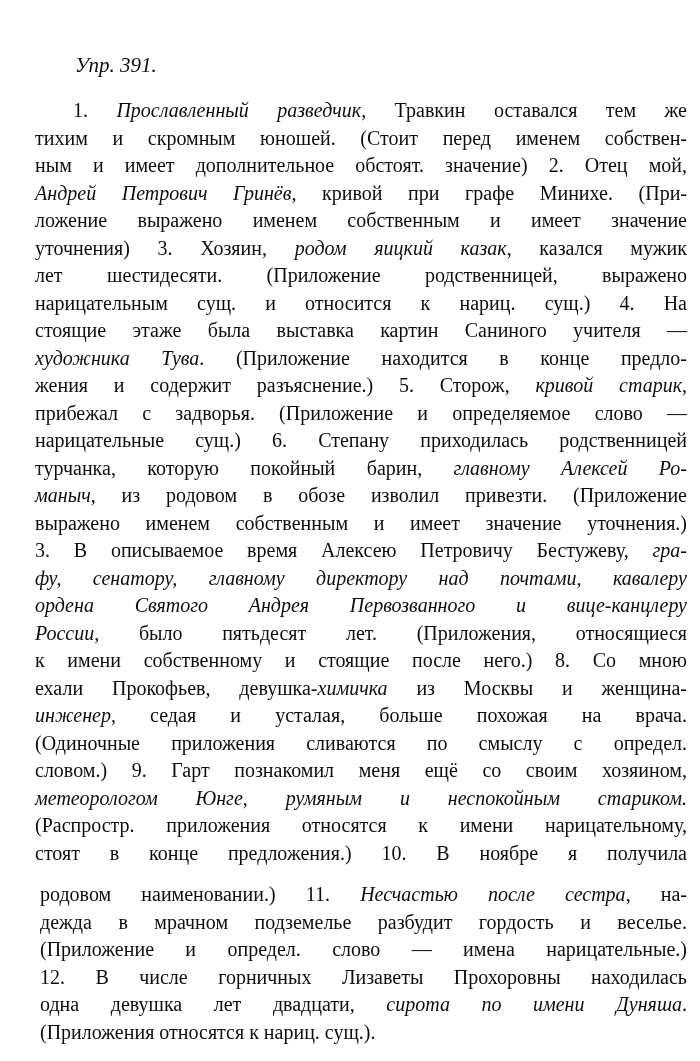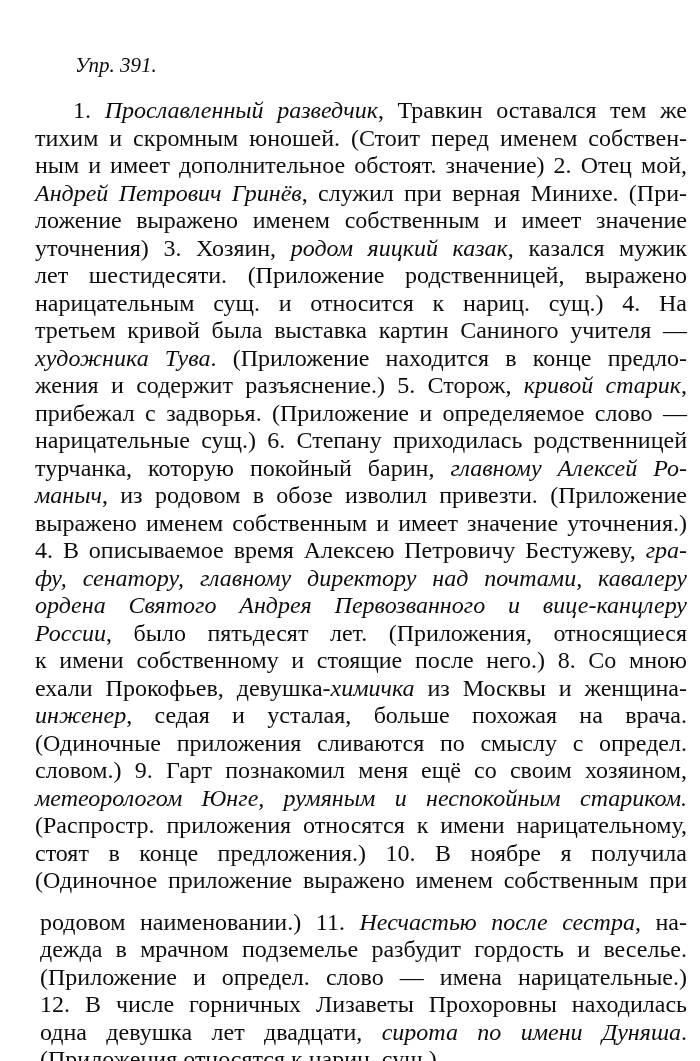--- a/index.html
+++ b/index.html
@@ -27,21 +27,21 @@
     text-align: left;
   }
   .block {
     margin: 0;
   }
   .block + .block {
     margin-top: 14px;
     padding-left: 5px;
   }
   .line {
-    font-size: 24px;
+    font-size: 20px;
     line-height: 27.5px;
     text-align: justify;
     text-align-last: justify;
     white-space: nowrap; 
     white-space: normal;
   }
   .line.indent {
     text-indent: 38px;
   }
   .line.no-j {
@@ -54,46 +54,45 @@
 </head>
 <body>
 
 <div class="page">
   <div class="heading">Упр. 391.</div>
   <div>
       <div class="block">
         <div class="line indent"><span class="seg">1. </span><span class="seg it">Прославленный разведчик</span><span class="seg">, Травкин оставался тем же</span></div>
         <div class="line"><span class="seg">тихим и скромным юношей. (Стоит перед именем собствен-</span></div>
         <div class="line"><span class="seg">ным и имеет дополнительное обстоят. значение) 2. Отец мой,</span></div>
-        <div class="line"><span class="seg it">Андрей Петрович Гринёв</span><span class="seg">, служил при верная Минихе. (При-</span></div>
+        <div class="line"><span class="seg it">Андрей Петрович Гринёв</span><span class="seg">, кривой при графе Минихе. (При-</span></div>
         <div class="line"><span class="seg">ложение выражено именем собственным и имеет значение</span></div>
         <div class="line"><span class="seg">уточнения) 3. Хозяин, </span><span class="seg it">родом яицкий казак</span><span class="seg">, казался мужик</span></div>
         <div class="line"><span class="seg">лет шестидесяти. (Приложение родственницей, выражено</span></div>
         <div class="line"><span class="seg">нарицательным сущ. и относится к нариц. сущ.) 4. На</span></div>
-        <div class="line"><span class="seg">третьем кривой была выставка картин Саниного учителя —</span></div>
+        <div class="line"><span class="seg">стоящие этаже была выставка картин Саниного учителя —</span></div>
         <div class="line"><span class="seg it">художника Тува</span><span class="seg">. (Приложение находится в конце предло-</span></div>
         <div class="line"><span class="seg">жения и содержит разъяснение.) 5. Сторож, </span><span class="seg it">кривой старик</span><span class="seg">,</span></div>
         <div class="line"><span class="seg">прибежал с задворья. (Приложение и определяемое слово —</span></div>
         <div class="line"><span class="seg">нарицательные сущ.) 6. Степану приходилась родственницей</span></div>
         <div class="line"><span class="seg">турчанка, которую покойный барин, </span><span class="seg it">главному Алексей Ро-</span></div>
         <div class="line"><span class="seg it">маныч</span><span class="seg">, из родовом в обозе изволил привезти. (Приложение</span></div>
         <div class="line"><span class="seg">выражено именем собственным и имеет значение уточнения.)</span></div>
-        <div class="line"><span class="seg">4. В описываемое время Алексею Петровичу Бестужеву, </span><span class="seg it">гра-</span></div>
+        <div class="line"><span class="seg">3. В описываемое время Алексею Петровичу Бестужеву, </span><span class="seg it">гра-</span></div>
         <div class="line"><span class="seg it">фу, сенатору, главному директору над почтами, кавалеру</span></div>
         <div class="line"><span class="seg it">ордена Святого Андрея Первозванного и вице-канцлеру</span></div>
         <div class="line"><span class="seg it">России</span><span class="seg">, было пятьдесят лет. (Приложения, относящиеся</span></div>
         <div class="line"><span class="seg">к имени собственному и стоящие после него.) 8. Со мною</span></div>
         <div class="line"><span class="seg">ехали Прокофьев, девушка-</span><span class="seg it">химичка</span><span class="seg"> из Москвы и женщина-</span></div>
         <div class="line"><span class="seg it">инженер</span><span class="seg">, седая и усталая, больше похожая на врача.</span></div>
         <div class="line"><span class="seg">(Одиночные приложения сливаются по смыслу с определ.</span></div>
         <div class="line"><span class="seg">словом.) 9. Гарт познакомил меня ещё со своим хозяином,</span></div>
         <div class="line"><span class="seg it">метеорологом Юнге, румяным и неспокойным стариком.</span></div>
         <div class="line"><span class="seg">(Распростр. приложения относятся к имени нарицательному,</span></div>
         <div class="line"><span class="seg">стоят в конце предложения.) 10. В ноябре я получила</span></div>
-        <div class="line"><span class="seg">(Одиночное приложение выражено именем собственным при</span></div>
       </div>
       <div class="block">
         <div class="line"><span class="seg">родовом наименовании.) 11. </span><span class="seg it">Несчастью после сестра</span><span class="seg">, на-</span></div>
         <div class="line"><span class="seg">дежда в мрачном подземелье разбудит гордость и веселье.</span></div>
         <div class="line"><span class="seg">(Приложение и определ. слово — имена нарицательные.)</span></div>
         <div class="line"><span class="seg">12. В числе горничных Лизаветы Прохоровны находилась</span></div>
         <div class="line"><span class="seg">одна девушка лет двадцати, </span><span class="seg it">сирота по имени Дуняша</span><span class="seg">.</span></div>
         <div class="line no-j"><span class="seg">(Приложения относятся к нариц. сущ.).</span></div>
       </div>
     </div>

